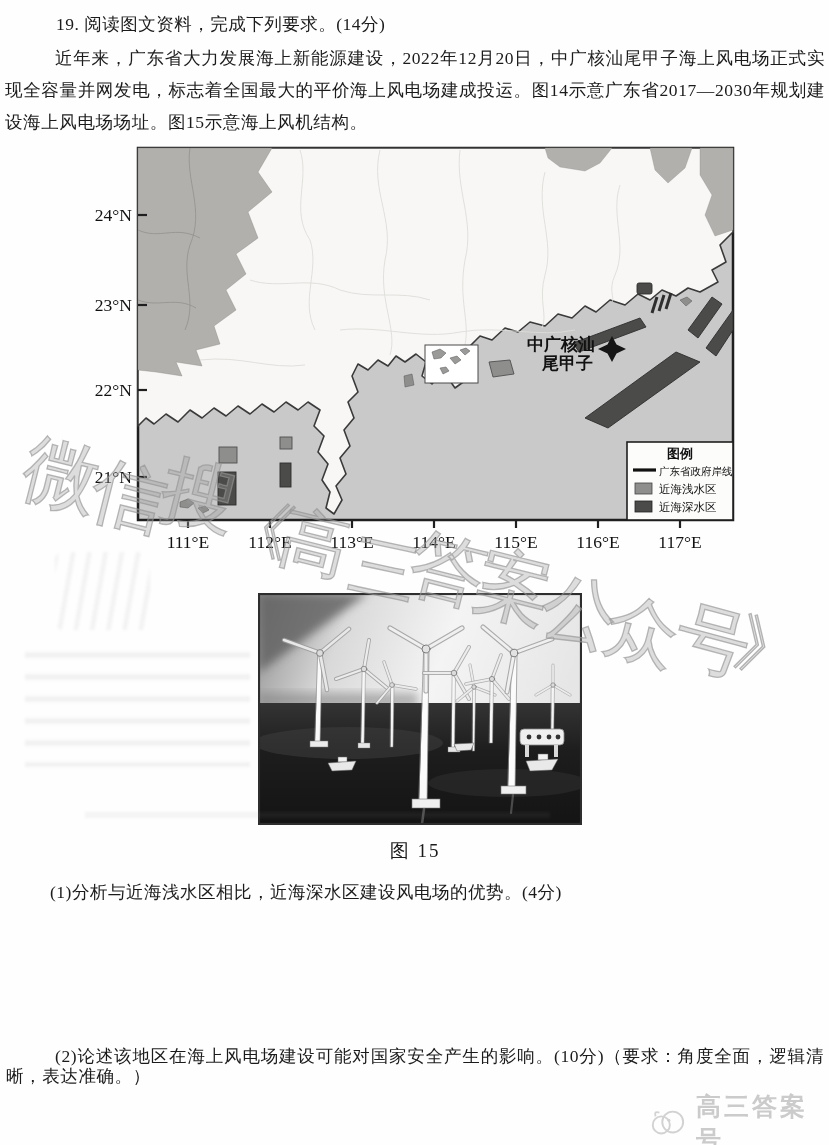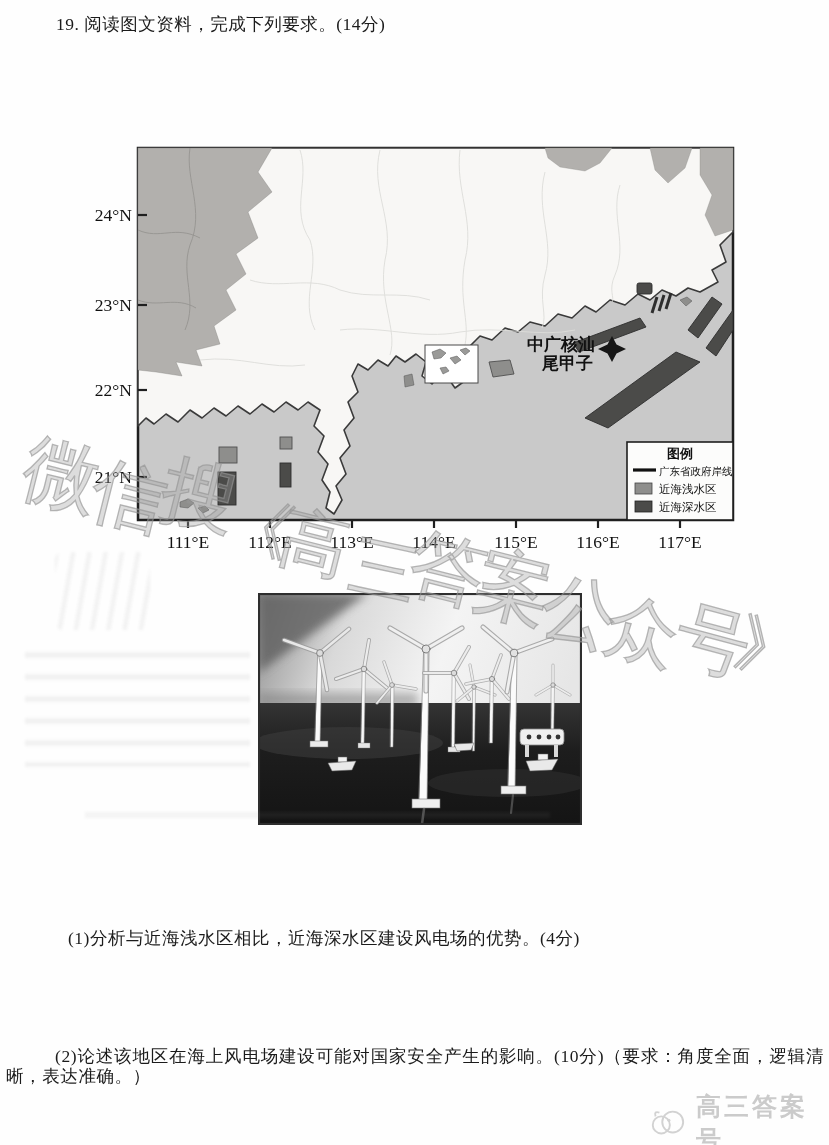--- a/index.html
+++ b/index.html
@@ -43,20 +43,21 @@
   }
   svg text{font-family:"Liberation Serif","DejaVu Serif",serif;}
 </style>
 </head>
 <body>
 
 <div id="page">
 
   <div class="abs qline" style="left:56px;top:12px;">19. 阅读图文资料，完成下列要求。(14分)</div>
 
+  <p class="abs para" style="left:5px;top:42px;width:820px;text-indent:50px;">近年来，广东省大力发展海上新能源建设，2022年12月20日，中广核汕尾甲子海上风电场正式实现全容量并网发电，标志着全国最大的平价海上风电场建成投运。图14示意广东省2017—2030年规划建设海上风电场场址。图15示意海上风机结构。</p>
 
   <svg class="abs" style="left:65px;top:145px;" width="705" height="445" viewBox="65 145 705 445">
 
     <rect x="138" y="148" width="595" height="372" fill="#c9c9c9" stroke="#1f1f1f" stroke-width="2.5"></rect>
 
     <path fill="#f8f7f5" stroke="#3a3a3a" stroke-width="1.6" stroke-linejoin="round" d="M138,148 H733 V232
          L720,245 726,262 712,270 718,282 700,292 688,288 676,296 662,290 650,300 638,294 625,305 610,300 596,312 585,306 572,318 558,314 545,326 530,322 518,332 505,328 492,340 480,336 470,346
          L468,352 474,366 466,380 455,388 448,378 452,362 444,352 436,360 440,374 432,384 422,376 426,362 416,354
          L405,362 396,356 388,366 378,360 368,370 358,364
          L352,376 358,392 348,402 354,418 344,430 350,446 340,458 346,474 336,486 342,500 334,514 326,508 330,492 322,480 328,464 318,452 324,436 314,426 320,410 308,402
@@ -353,22 +354,23 @@
         </g>
       <g>
           <rect x="280" y="161" width="10" height="6" fill="#f2f2f2"></rect>
           <polygon points="268,168 300,166 294,177 272,178"></polygon>
         </g>
     </g>
 
     <rect x="1" y="1" width="322" height="230" fill="none" stroke="#2e2e2e" stroke-width="2.2"></rect>
   </svg>
 
-
-  <div class="abs qline" style="left:50px;top:926px;margin-left:18px;">(1)分析与近海浅水区相比，近海深水区建设风电场的优势。(4分)</div>
+  <div class="abs caption" style="left:335px;top:838px;width:160px;">图 15</div>
+
+  <div class="abs qline" style="left:50px;top:880px;">(1)分析与近海浅水区相比，近海深水区建设风电场的优势。(4分)</div>
 
   <p class="abs para" style="left:6px;top:1046px;width:818px;text-indent:49px;line-height:20px;">(2)论述该地区在海上风电场建设可能对国家安全产生的影响。(10分)（要求：角度全面，逻辑清晰，表达准确。）</p>
 
   <div class="abs footer-wm" style="left:648px;top:1090px;">
     <svg width="42" height="34" viewBox="0 0 42 34">
       <g fill="none" stroke="#d2d2d2" stroke-width="2">
         <circle cx="14" cy="19" r="9"></circle>
         <circle cx="26" cy="16" r="11"></circle>
         <path d="M8,10 Q6,4 12,6"></path>
       </g>

